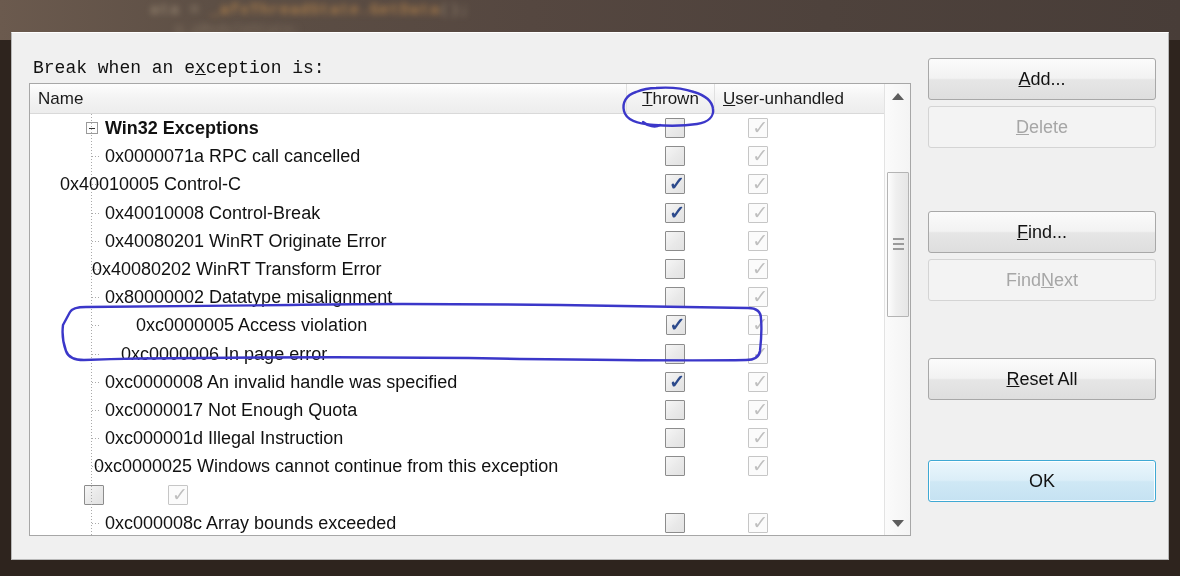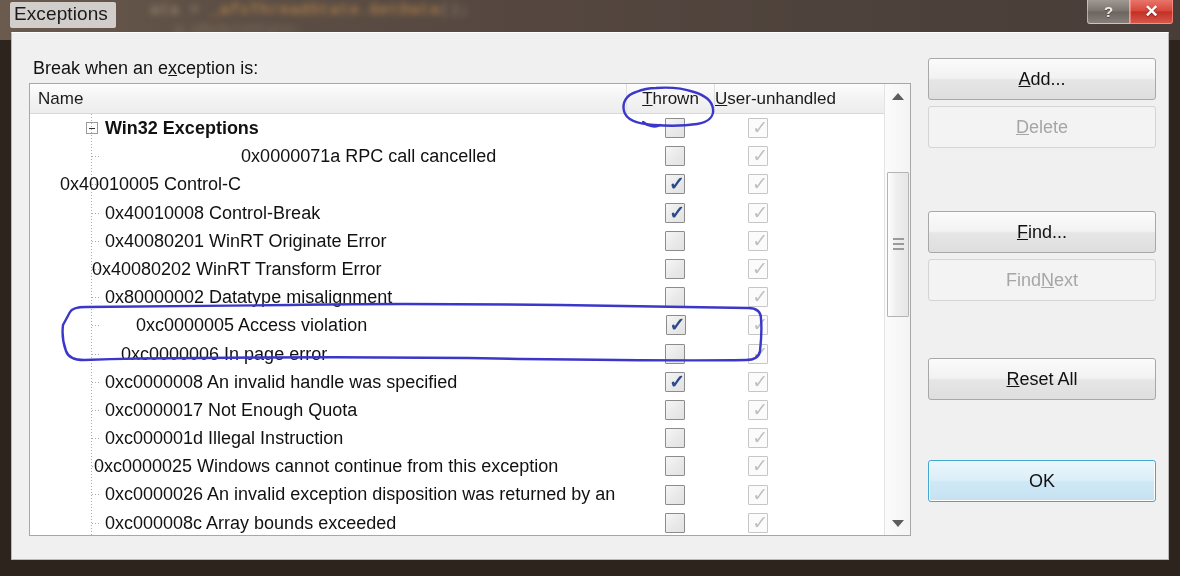--- a/index.html
+++ b/index.html
@@ -105,20 +105,21 @@
     background: #f0f0f0;
     border: 1px solid #b8b8b8;
     border-top-color: #ffffff;
   }
 
   .break-label {
     position: absolute;
     left: 21px; top: 25px;
     font-size: 18px;
     color: #111;
+    font-family: Liberation Mono, monospace;
   }
   .break-label u { text-decoration: underline; }
 
   
   .listview {
     position: absolute;
     left: 17px; top: 50px;
     width: 882px; height: 453px;
     background: #ffffff;
     border: 1px solid #a7a7a7;
@@ -137,21 +138,21 @@
     color: #1a1a1a;
     height: 30px;
     display: flex;
     align-items: center;
     padding-left: 8px;
     position: relative;
   }
   .lv-header .col.name    { width: 596px; }
   .lv-header .col.thrown  { width: 88px; justify-content: center; padding-left: 0;
                             border-left: 1px solid #e0e0e0; }
-  .lv-header .col.unh     { width: 196px; justify-content: flex-start; padding-left: 0;
+  .lv-header .col.unh     { width: 196px; justify-content: flex-start; padding-left: 8px;
                             border-left: 1px solid #e0e0e0; }
   .lv-header u { text-decoration: underline; }
 
   .lv-body {
     position: relative;
     height: 421px;
     overflow: hidden;
     margin-left: 20px;
   }
   .row {
@@ -324,27 +325,20 @@
 
 <div id="app">
 
   <div class="backdrop">
     <div class="code-blur">
       ata = <span class="orange">_afxThreadState.GetData</span>();
     </div>
     <div class="code-blur2">m_pModuleState;</div>
   </div>
 
-  <div class="titlebar">
-    <div class="title-text">Exceptions</div>
-    <div class="win-buttons">
-      <div class="win-btn help">?</div>
-      <div class="win-btn close">✕</div>
-    </div>
-  </div>
 
   <div class="dialog">
 
     <div class="break-label">Break when an e<u>x</u>ception is:</div>
 
     <div class="listview">
 
       <div class="lv-header">
         <div class="col name">Name</div>
         <div class="col thrown">
@@ -365,21 +359,21 @@
                 <div class="cb"></div>
               </div>
               <div class="cell-chk unh">
                 <div class="cb disabled">
                   <span class="mark">✓</span>
                 </div>
               </div>
             </div>
             <div class="row">
               <div class="tick"></div>
-              <div class="cell-name" style="padding-left: 55px; text-align: center;">0x0000071a RPC call cancelled</div>
+              <div class="cell-name" style="padding-left: 55px;">0x0000071a RPC call cancelled</div>
               <div class="cell-chk">
                 <div class="cb"></div>
               </div>
               <div class="cell-chk unh">
                 <div class="cb disabled">
                   <span class="mark">✓</span>
                 </div>
               </div>
             </div>
             <div class="row">
@@ -517,21 +511,20 @@
                 <div class="cb"></div>
               </div>
               <div class="cell-chk unh">
                 <div class="cb disabled">
                   <span class="mark">✓</span>
                 </div>
               </div>
             </div>
             <div class="row">
               <div class="tick"></div>
-              <div class="cell-name" style="padding-left: 55px;">0xc0000026 An invalid exception disposition was returned by an</div>
               <div class="cell-chk">
                 <div class="cb"></div>
               </div>
               <div class="cell-chk unh">
                 <div class="cb disabled">
                   <span class="mark">✓</span>
                 </div>
               </div>
             </div>
             <div class="row">

